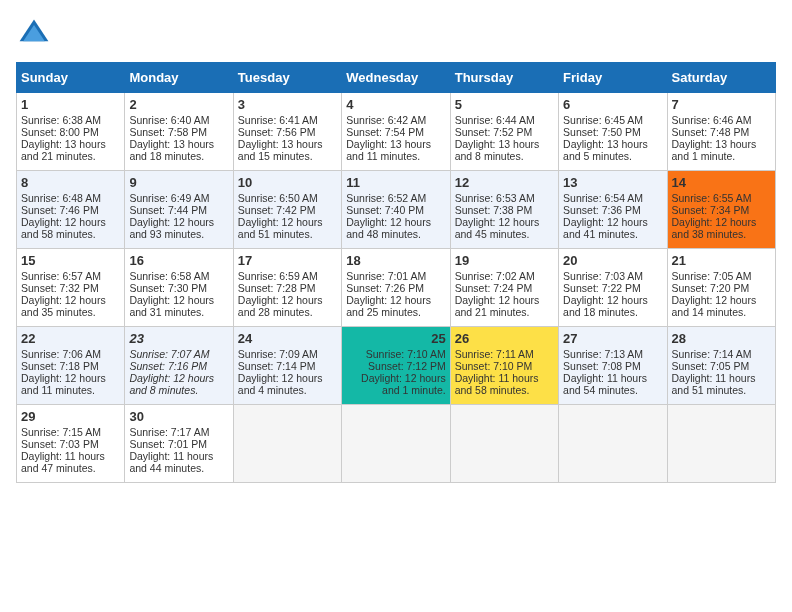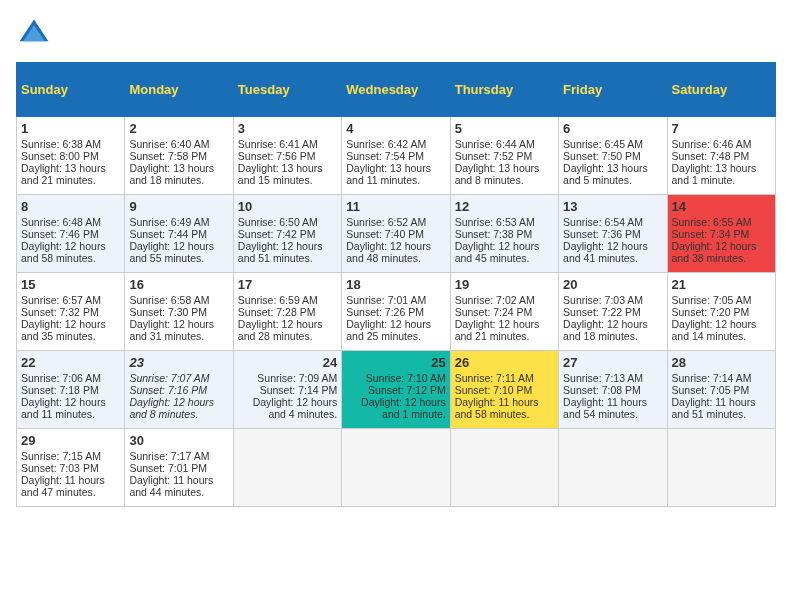--- a/index.html
+++ b/index.html
@@ -47,24 +47,24 @@
       font-size: 15px;
       color: #555;
     }
     table {
       width: 100%;
       border-collapse: collapse;
       table-layout: fixed;
     }
     th {
       background-color: #1a6eb5;
-      color: #fde047;
+      color: #ffffff;
       font-size: 13px;
       font-weight: bold;
-      padding: 19px 4px;
+      padding: 7px 4px;
       text-align: left;
       border: 1px solid #1a6eb5;
     }
     td {
       border: 1px solid #ccc;
       vertical-align: top;
       padding: 4px;
       font-size: 10.5px;
       color: #333;
       height: 78px;
@@ -173,21 +173,21 @@
           <div>Sunrise: 6:48 AM</div>
           <div>Sunset: 7:46 PM</div>
           <div>Daylight: 12 hours</div>
           <div>and 58 minutes.</div>
         </td>
         <td style="background: rgb(238, 243, 251);">
           <span class="day-num">9</span>
           <div>Sunrise: 6:49 AM</div>
           <div>Sunset: 7:44 PM</div>
           <div>Daylight: 12 hours</div>
-          <div>and 55 minutes.</div>
+          <div>and 93 minutes.</div>
         </td>
         <td style="background: rgb(238, 243, 251); margin-left: 8px;">
           <span class="day-num">10</span>
           <div>Sunrise: 6:50 AM</div>
           <div>Sunset: 7:42 PM</div>
           <div>Daylight: 12 hours</div>
           <div>and 51 minutes.</div>
         </td>
         <td style="background: rgb(238, 243, 251);">
           <span class="day-num">11</span>
@@ -203,21 +203,21 @@
           <div>Daylight: 12 hours</div>
           <div>and 45 minutes.</div>
         </td>
         <td style="background: rgb(238, 243, 251);">
           <span class="day-num">13</span>
           <div>Sunrise: 6:54 AM</div>
           <div>Sunset: 7:36 PM</div>
           <div>Daylight: 12 hours</div>
           <div>and 41 minutes.</div>
         </td>
-        <td style="background: #ef4444;">
+        <td style="background: #f97316;">
           <span class="day-num">14</span>
           <div>Sunrise: 6:55 AM</div>
           <div>Sunset: 7:34 PM</div>
           <div>Daylight: 12 hours</div>
           <div>and 38 minutes.</div>
         </td>
       </tr>
       <tr>
         <td>
           <span class="day-num">15</span>
@@ -277,21 +277,21 @@
           <div>Daylight: 12 hours</div>
           <div>and 11 minutes.</div>
         </td>
         <td style="background: rgb(238, 243, 251); font-style: italic;">
           <span class="day-num">23</span>
           <div>Sunrise: 7:07 AM</div>
           <div>Sunset: 7:16 PM</div>
           <div>Daylight: 12 hours</div>
           <div>and 8 minutes.</div>
         </td>
-        <td style="background: rgb(238, 243, 251); text-align: right;">
+        <td style="background: rgb(238, 243, 251);">
           <span class="day-num">24</span>
           <div>Sunrise: 7:09 AM</div>
           <div>Sunset: 7:14 PM</div>
           <div>Daylight: 12 hours</div>
           <div>and 4 minutes.</div>
         </td>
         <td style="background: #14b8a6; text-align: right;">
           <span class="day-num">25</span>
           <div>Sunrise: 7:10 AM</div>
           <div>Sunset: 7:12 PM</div>

